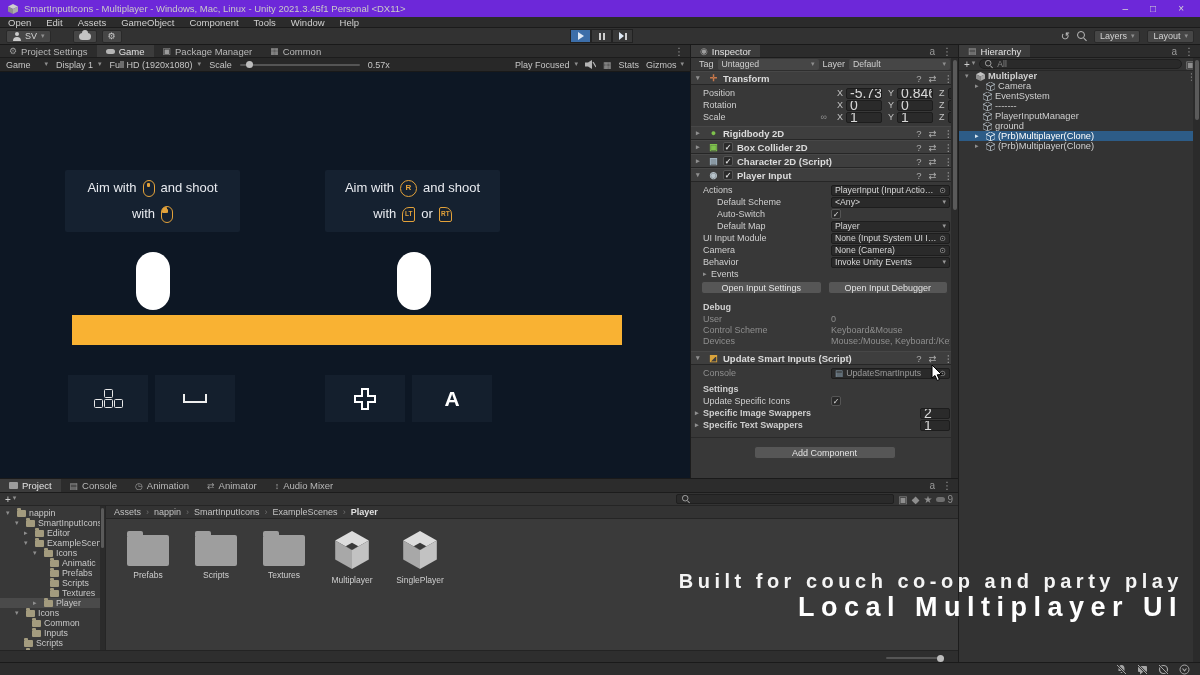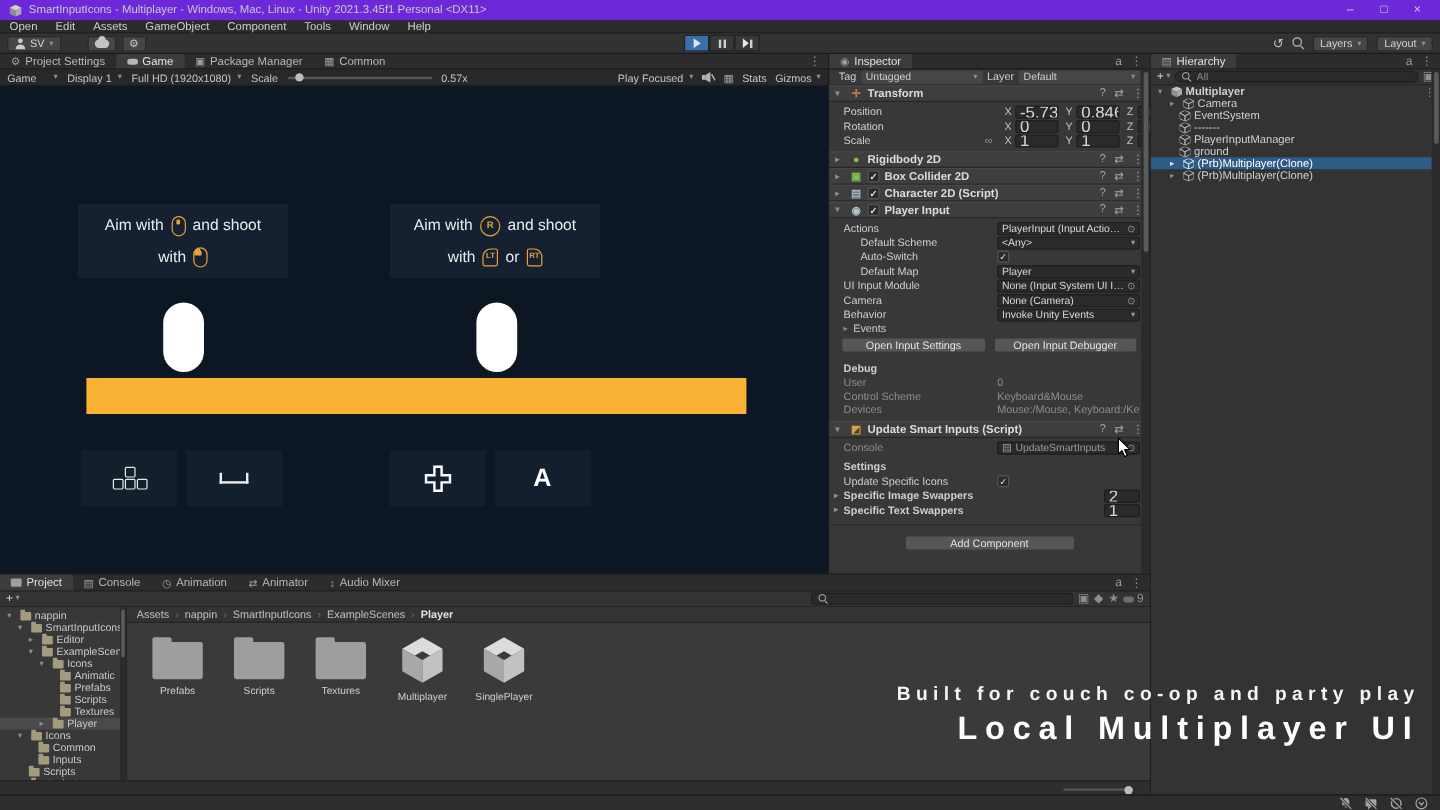--- a/index.html
+++ b/index.html
@@ -99,21 +99,21 @@
 .grid{display:flex;padding:10px 0 0 12px;gap:8px}
 .gitem{width:60px;display:flex;flex-direction:column;align-items:center;gap:4px}
 .bigfolder{width:42px;height:31px;background:#9e9e9e;border-radius:2px;position:relative;margin-top:6px}
 .bigfolder::before{content:"";position:absolute;top:-4px;left:0;width:16px;height:5px;background:#9e9e9e;border-radius:2px 2px 0 0}
 .glabel{font-size:8.5px;color:#cicfcf;color:#cfcfcf;text-align:center}
 .pfooter{height:13px;background:#2e2e2e;border-top:1px solid #232323;position:relative}
 .zslider{position:absolute;right:14px;top:6px;width:58px;height:2px;background:#555;border-radius:1px}
 .zslider .knob{right:0;top:-2.5px}
 
 .statusbar{left:0;top:662px;width:1200px;height:13px;background:#2d2d2d;border-top:1px solid #1a1a1a;display:flex;align-items:center;justify-content:flex-end;gap:10px;padding:0 10px}
-.overlay1{right:17px;top:570px;font-size:16px;font-weight:600;letter-spacing:4.5px;color:#f4f4f4;white-space:nowrap}
+.overlay1{right:17px;top:570px;font-size:20px;font-weight:600;letter-spacing:4.5px;color:#f4f4f4;white-space:nowrap}
 .overlay2{right:17px;top:592px;font-size:27px;font-weight:800;letter-spacing:6.5px;color:#fff;white-space:nowrap}
 .plus-svg{stroke:#fff;fill:none;stroke-width:2}
 </style>
 </head>
 <body>
 
 <div class="screen">
 
   <div class="abs titlebar">
     <svg width="10" height="10" viewBox="0 0 10 10">

